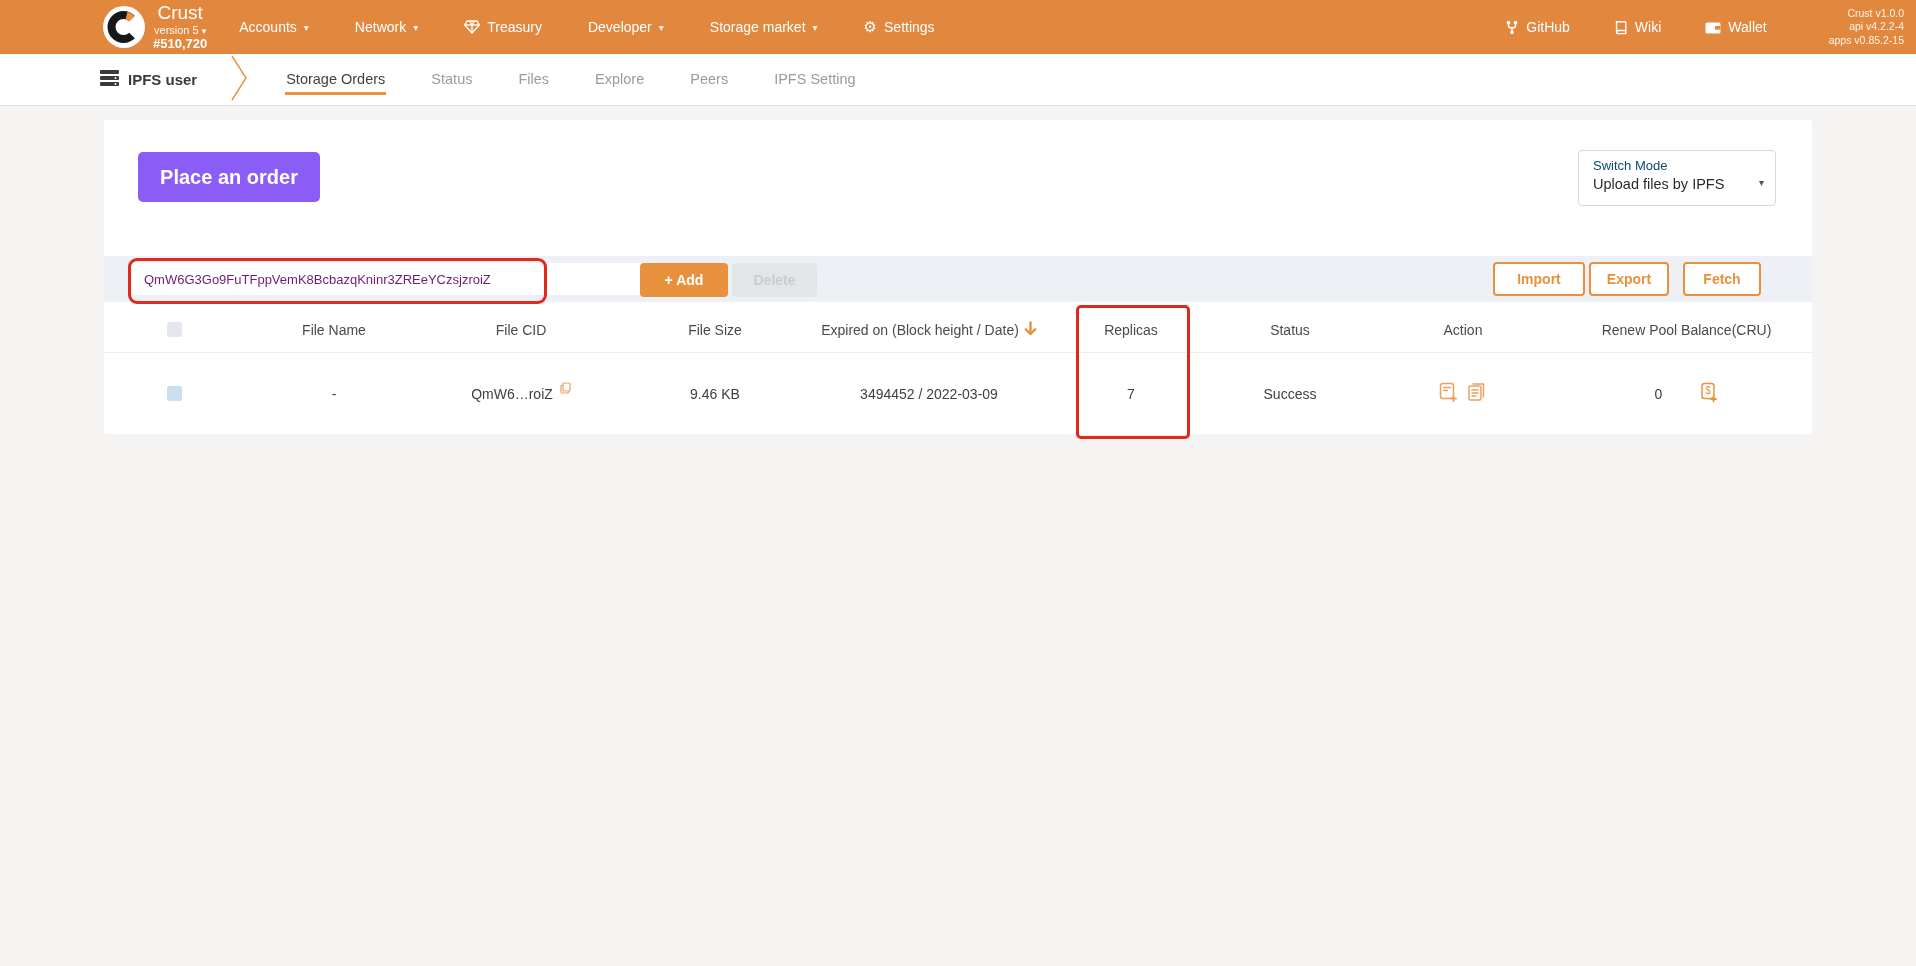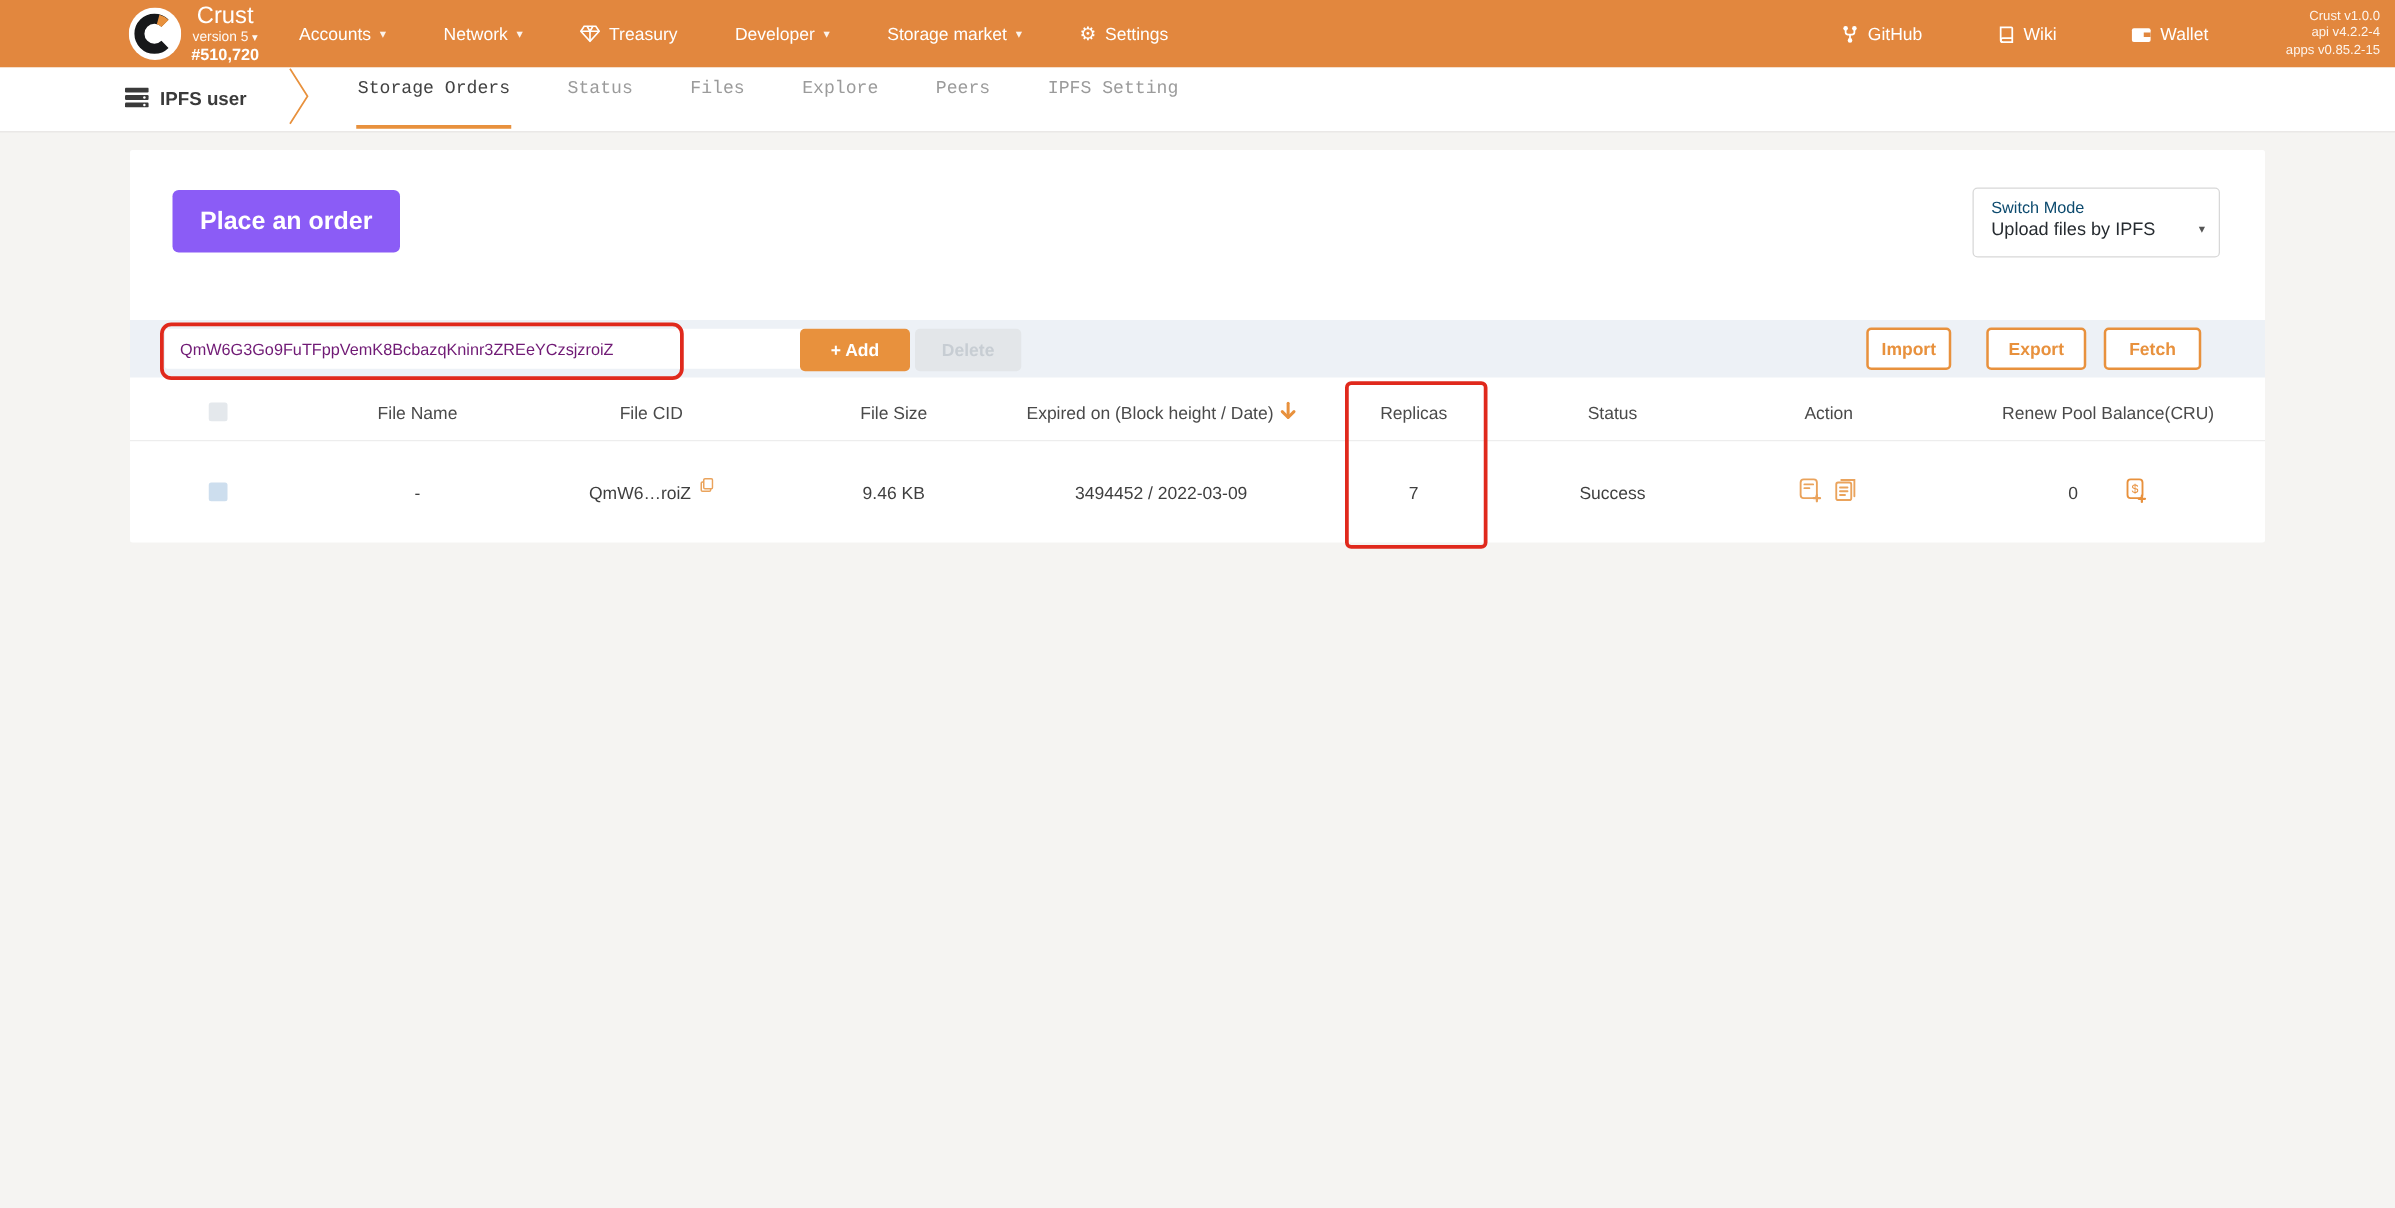--- a/index.html
+++ b/index.html
@@ -21,32 +21,32 @@
   .brand-meta { margin-left:8px; text-align:center; line-height:1.15; cursor:pointer; }
   .brand-name { font-size:19px; }
   .brand-version { font-size:11px; opacity:.95; }
   .brand-version .caret { font-size:9px; margin-left:3px; }
   .brand-block { font-size:13px; font-weight:700; }
   .top-menu { display:flex; align-items:center; gap:46px; margin-left:32px; }
   .menu-item { display:flex; align-items:center; gap:7px; font-size:14px; font-weight:500; cursor:pointer; white-space:nowrap; }
   .menu-item .caret { font-size:10px; opacity:.9; }
   .mi-icon { display:inline-flex; align-items:center; }
   .gears { position:relative; font-size:15px; line-height:1; font-family:"DejaVu Sans", sans-serif; }
-  .top-links { margin-left:auto; display:flex; align-items:flex-start; gap:60px; }
+  .top-links { margin-left:auto; display:flex; align-items:flex-start; gap:44px; }
   .top-versions { margin-left:62px; text-align:right; font-size:10.5px; line-height:1.3; color:#fdf4ec; }
 
   
   .subnav {
     height:52px; background:#fff; border-bottom:1px solid #e3e1df;
     display:flex; align-items:center; padding-left:100px;
   }
   .crumb { display:flex; align-items:center; gap:9px; font-size:15px; font-weight:600; color:#3a3a3a; cursor:pointer; }
   .crumb-chevron { margin:0 36px 0 32px; }
   .tabs { display:flex; align-items:center; gap:44px; }
-  .tab { font-size:14.5px; color:#9b9b9b; cursor:pointer; padding:6px 1px 21px; border-bottom:3px solid transparent; white-space:nowrap;font-family:Liberation Mono, monospace; }
+  .tab { font-size:14.5px; color:#9b9b9b; cursor:pointer; padding:6px 1px 5px; border-bottom:3px solid transparent; white-space:nowrap; }
   .tab.active { color:#424242; font-weight:500; border-bottom-color:#e8913d; }
 
   
   .card {
     position:relative; width:1708px; height:314px;
     margin:14px 0 0 104px; background:#fff; border-radius:2px;
   }
   .btn-place {
     position:absolute; left:34px; top:32px; width:182px; height:50px;
     background:#8b5cf6; color:#fff; border:none; border-radius:5px;
@@ -69,21 +69,21 @@
     border:none; background:#fff; border-radius:2px; padding:0 12px;
     font-family:inherit; font-size:13px; color:#701a75; outline:none;
   }
   .btn { position:absolute; top:143px; height:34px; border-radius:4px; border:none; font-family:inherit; font-size:14px; font-weight:700; cursor:pointer; }
   .btn-add { left:536px; width:88px; background:#e8913d; color:#fff; }
   .btn-delete { left:628px; width:85px; background:#e3e6e9; color:#c7cdd3; cursor:default; }
   .btn-outline {
     top:142px; background:#fff; border:2px solid #e8913d; color:#e8913d;
     font-weight:600; border-radius:4px;
   }
-  .btn-import { left:1389px; width:68px; }
+  .btn-import { left:1389px; width:92px; }
   .btn-export { left:1485px; width:80px; }
   .btn-fetch  { left:1579px; width:78px;text-align:center; }
 
   
   .tgrid {
     position:absolute; left:0; width:100%;
     display:grid; grid-template-columns:141px 178px 196px 192px 236px 168px 150px 196px 1fr;
     align-items:center;
   }
   .thead { top:187px; height:45px; font-size:14px; color:#4a4a4a; }

